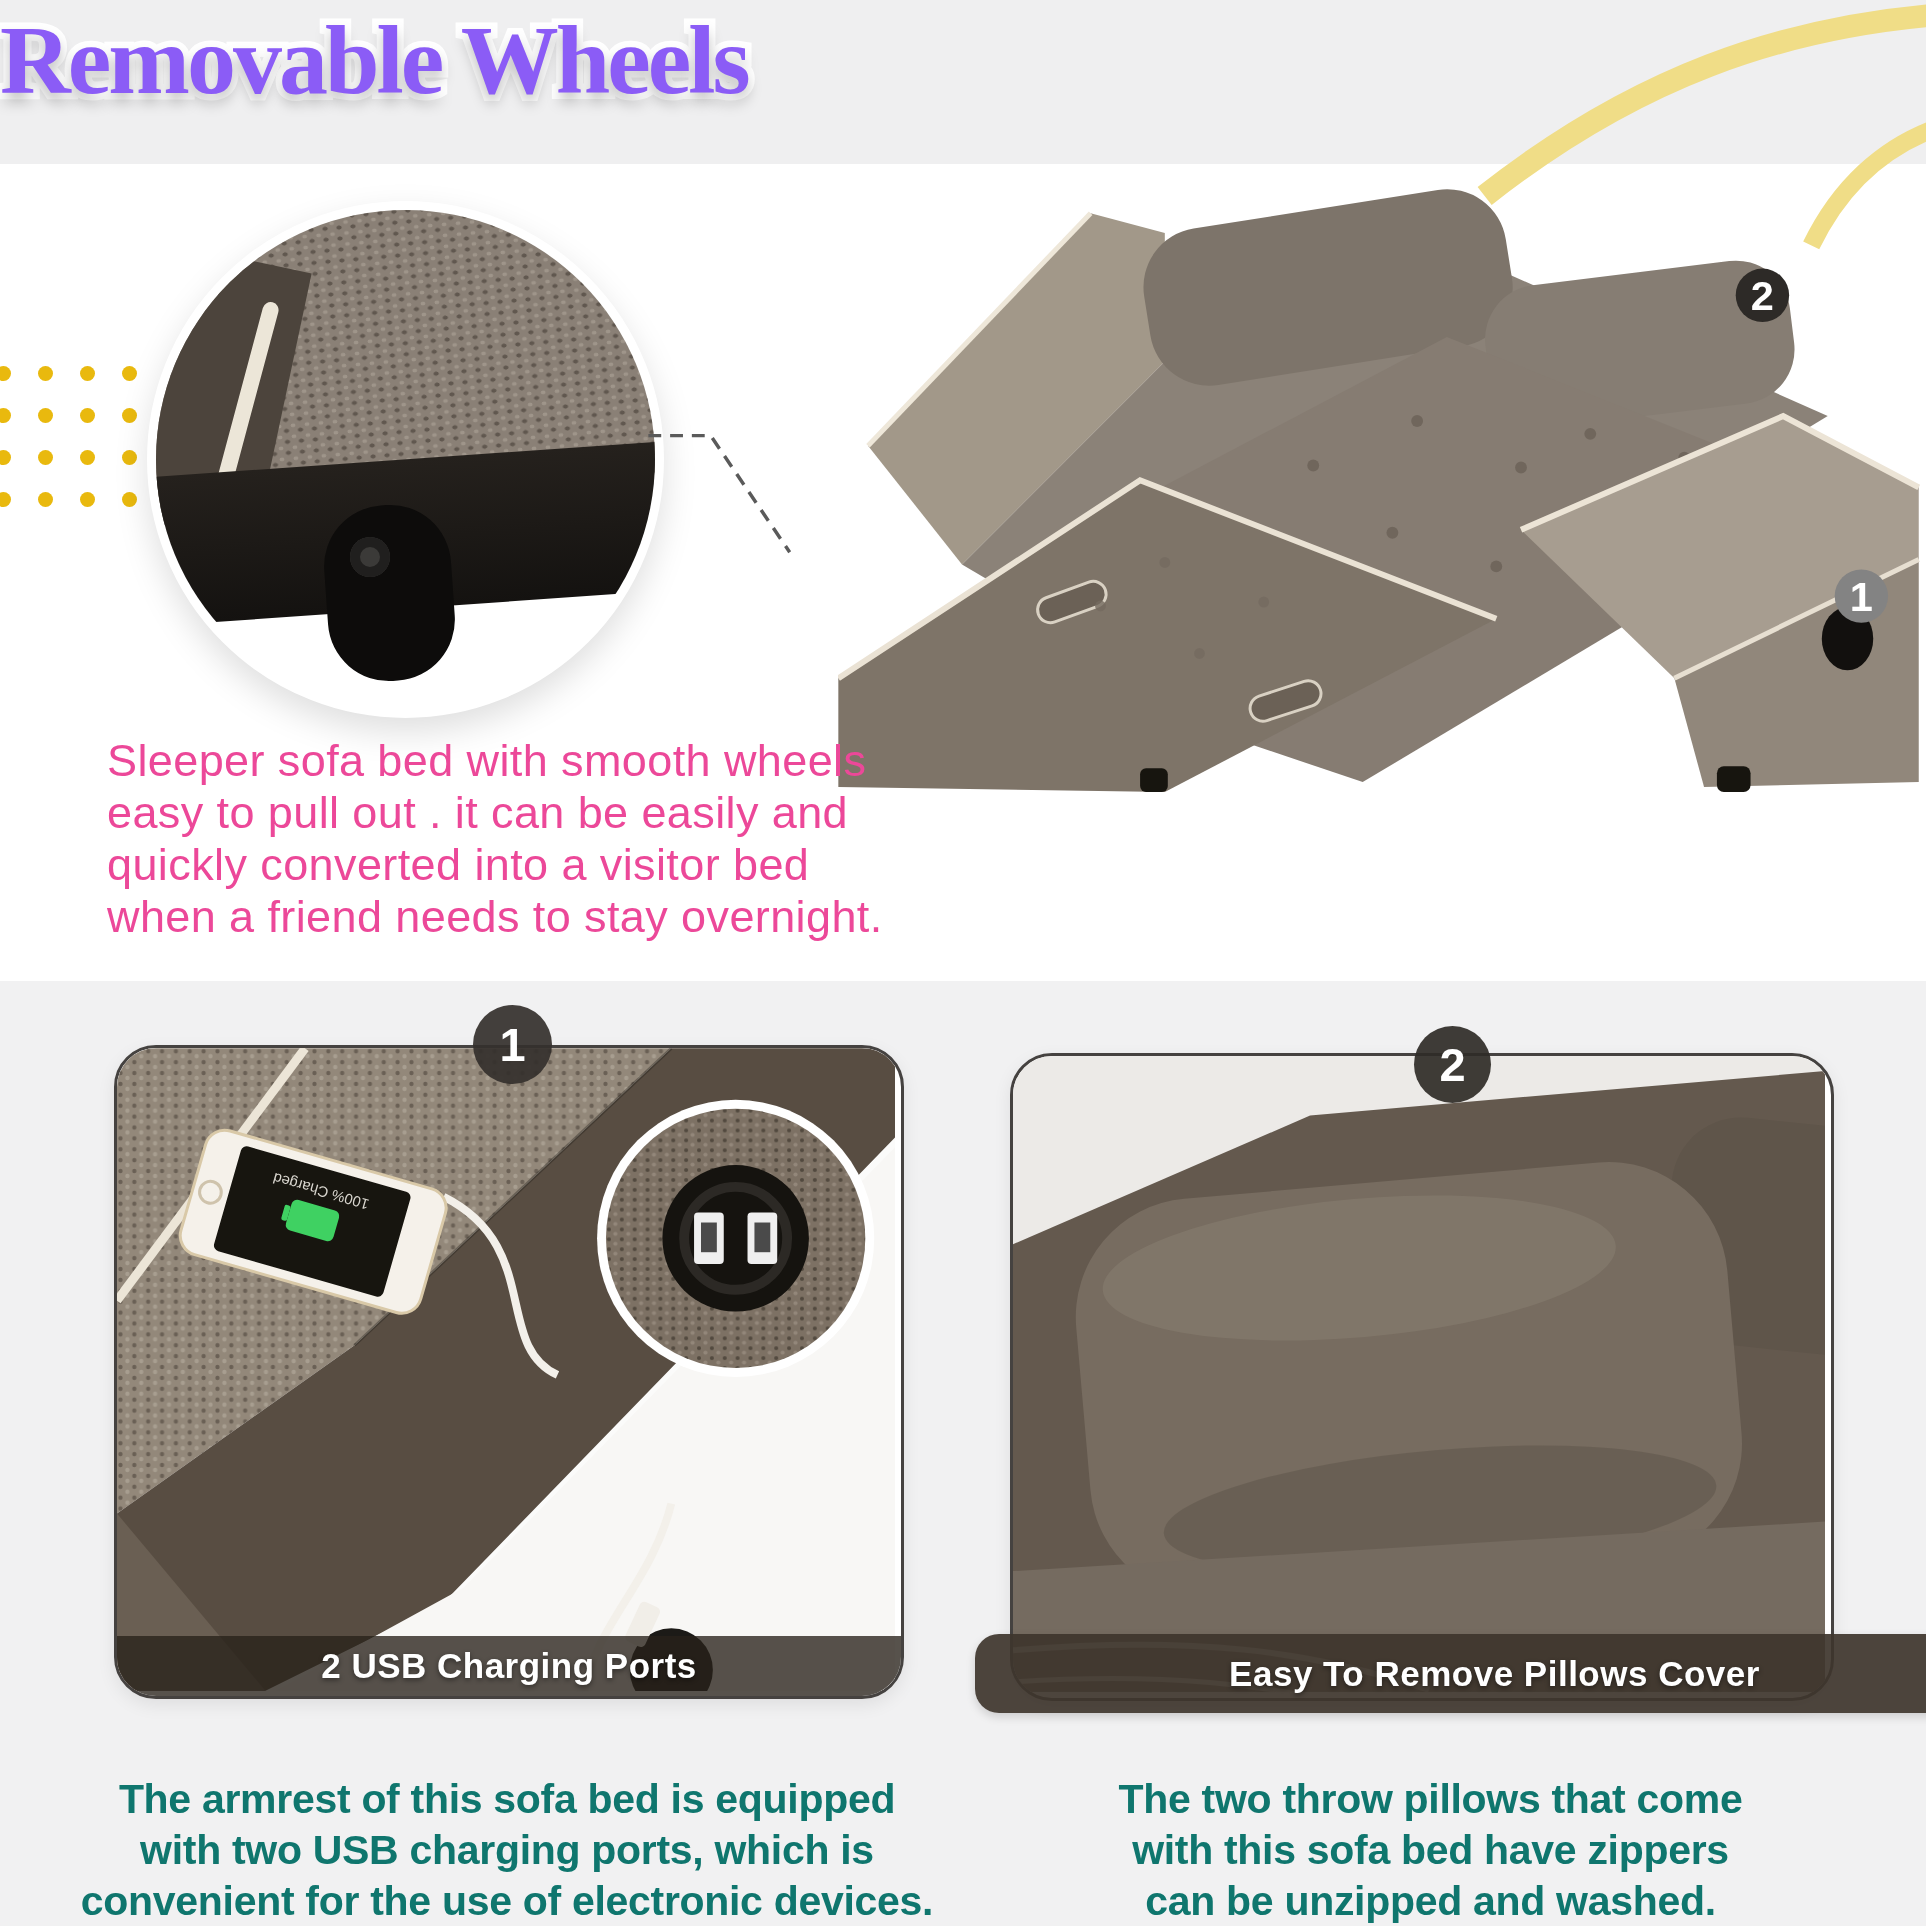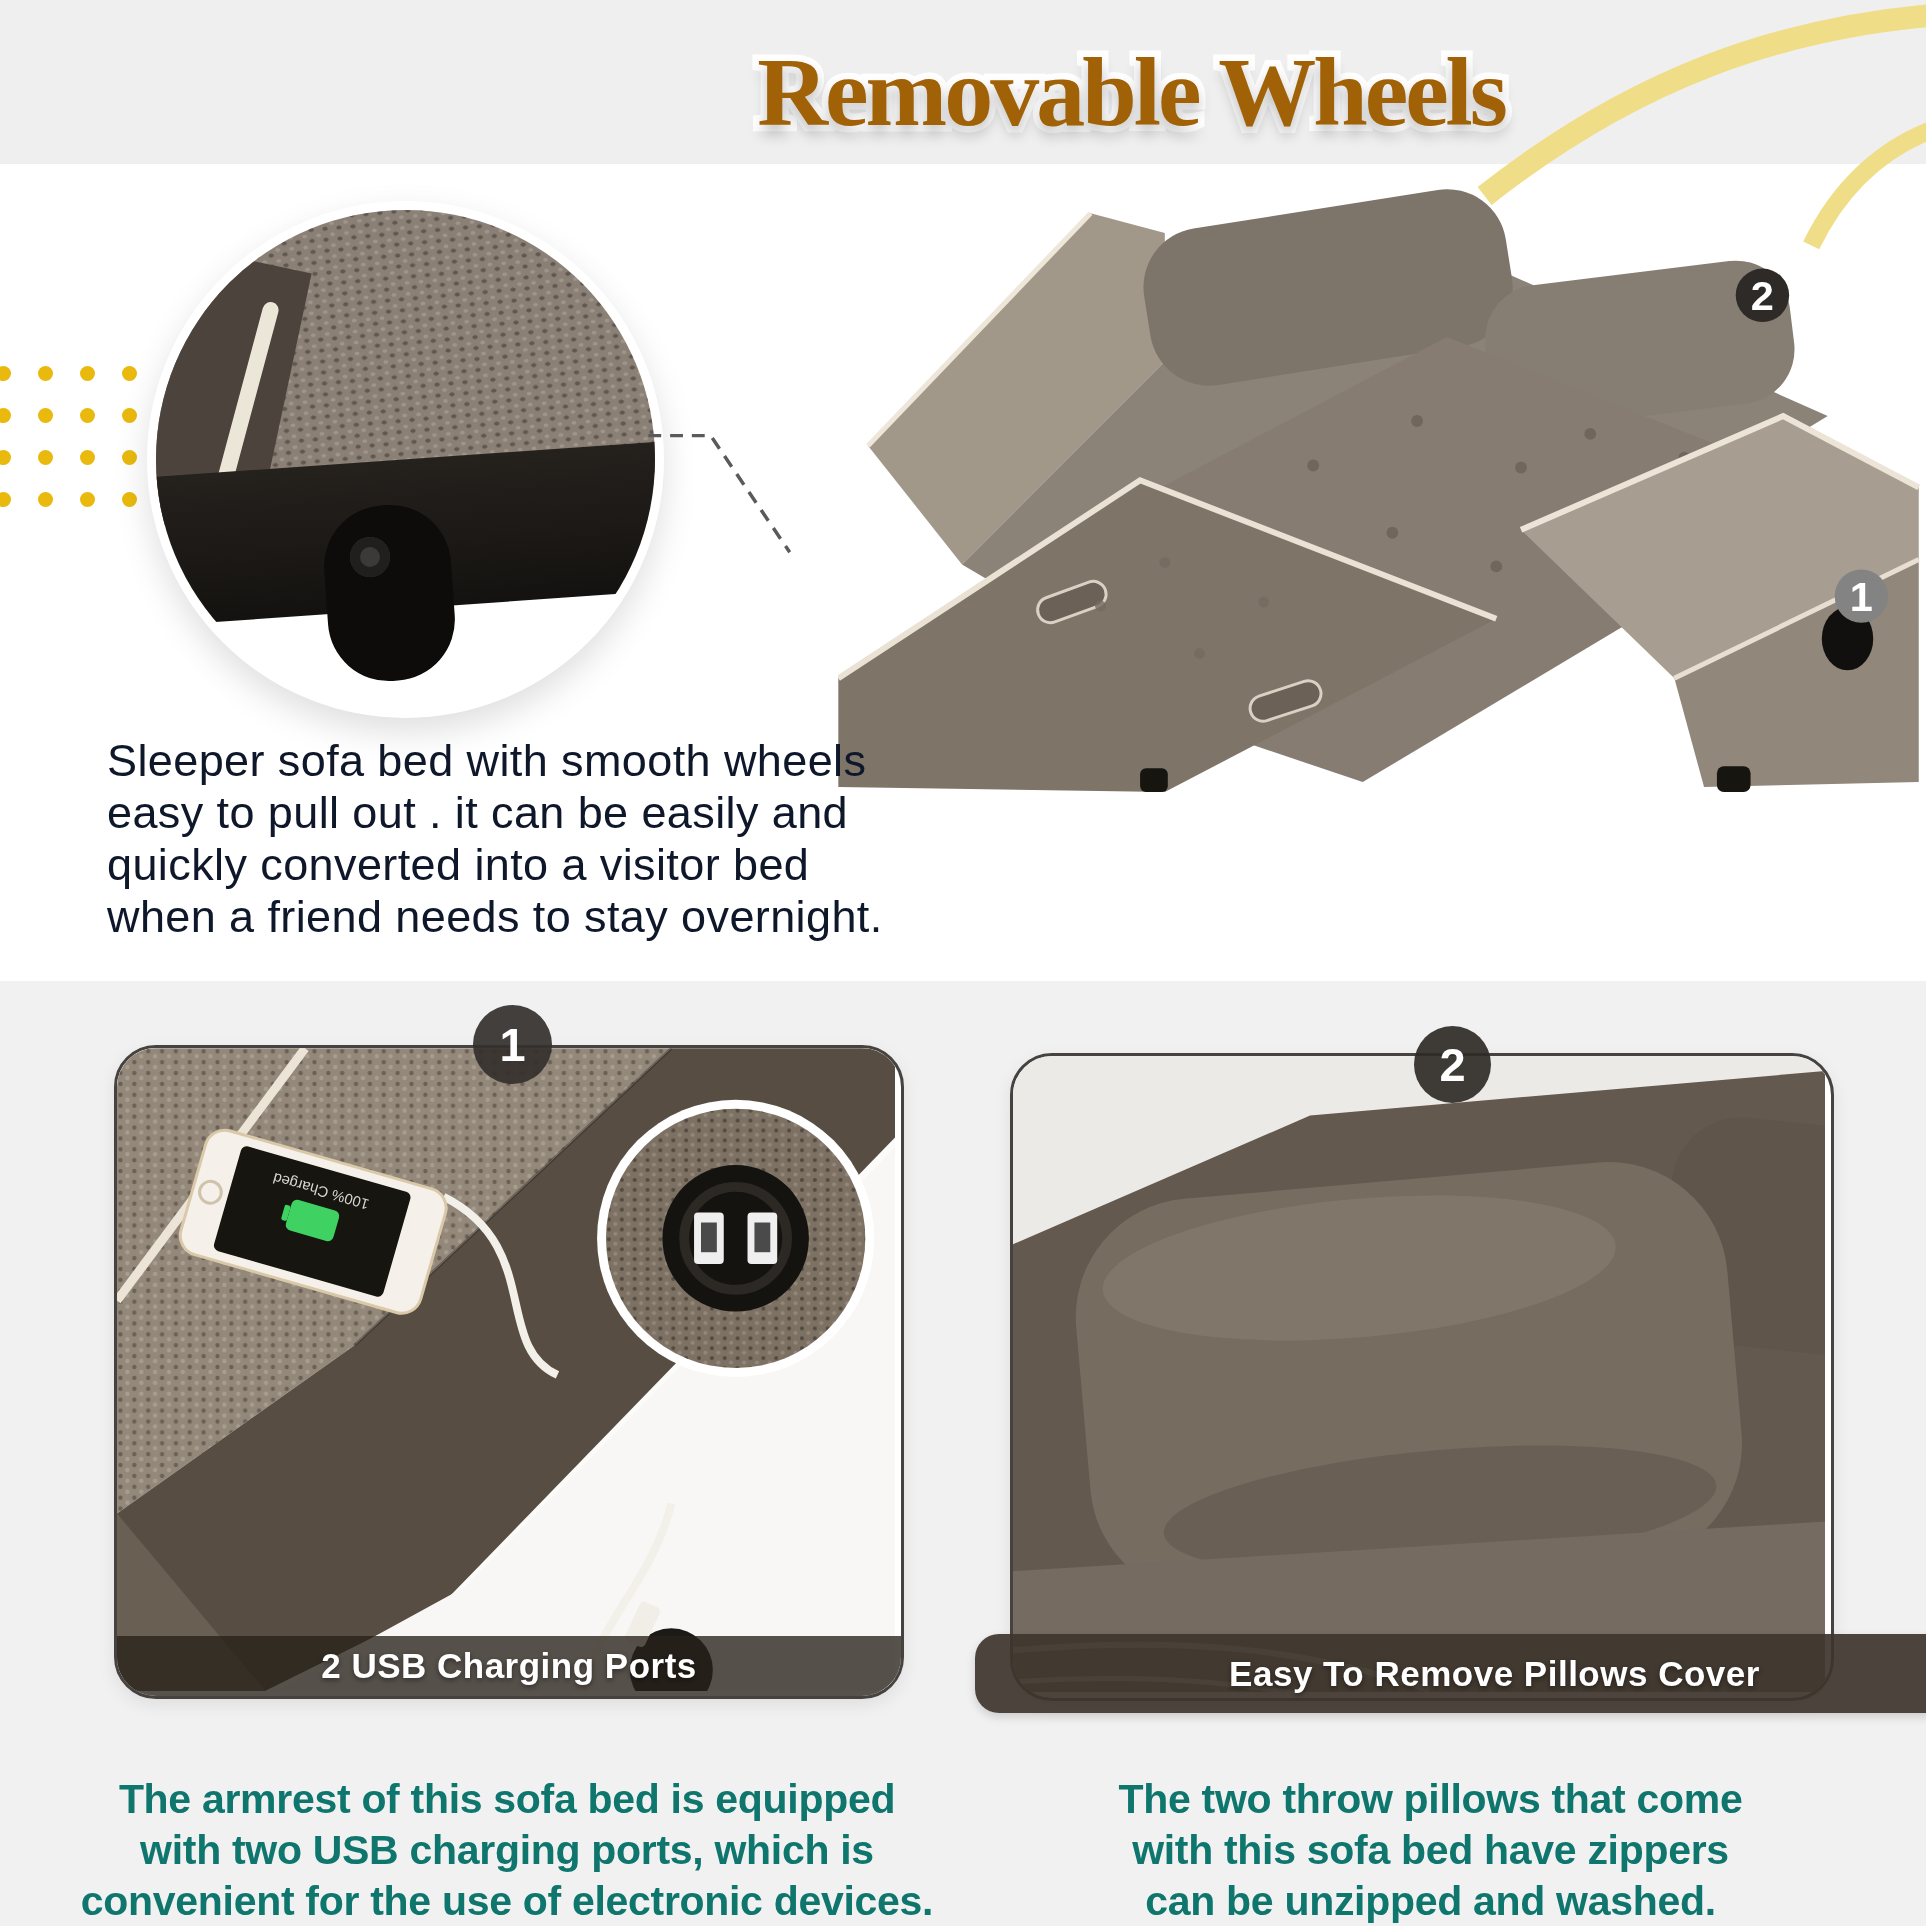--- a/index.html
+++ b/index.html
@@ -2,25 +2,25 @@
 <html><head>
 <meta charset="utf-8">
 <style>
   html,body{margin:0;padding:0;background:#ffffff;}
   .page{position:relative;width:1927px;height:1927px;overflow:hidden;background:#ffffff;
         font-family:"Liberation Sans","DejaVu Sans",sans-serif;}
   .band-top{position:absolute;left:0;top:0;width:1927px;height:164px;background:#efeff0;}
   .band-bottom{position:absolute;left:0;top:981px;width:1927px;height:945px;background:#f1f1f2;}
 
   
-  .title{position:absolute;left:0;top:4px;width:1505px;text-align:right;
+  .title{position:absolute;left:0;top:4px;width:1505px;text-align:left;
          font-family:"Liberation Serif","DejaVu Serif",serif;font-weight:bold;
-         font-size:98px;letter-spacing:-3px;color:#a16207;
+         font-size:98px;letter-spacing:-3px;color:#8b5cf6;
          -webkit-text-stroke:13px #ffffff;paint-order:stroke fill;
-         text-shadow:0 9px 14px rgba(0,0,0,0.25);margin-top:32px;}
+         text-shadow:0 9px 14px rgba(0,0,0,0.25);}
 
   
   .decor-curves{position:absolute;left:1168px;top:0;width:758px;height:297px;}
   .dots-grid{position:absolute;left:-4px;top:352px;display:grid;
              grid-template-columns:repeat(4,42px);grid-auto-rows:42px;}
   .dot{width:15px;height:15px;border-radius:50%;background:#e9b90e;margin:auto auto auto 0;}
 
   
   .hero-circle{position:absolute;left:147px;top:201px;width:499px;height:499px;border-radius:50%;
                background:#fff;border:9px solid #ffffff;overflow:hidden;
@@ -42,21 +42,21 @@
                     background:#3b3a38;box-shadow:inset 0 0 0 10px #201f1e;}
 
   .dash-connector{position:absolute;left:594px;top:396px;width:257px;height:188px;}
 
   
   .sofa{position:absolute;left:838px;top:139px;width:1089px;height:653px;}
   .badge-text{font-family:"Liberation Sans",sans-serif;font-weight:bold;fill:#ffffff;}
 
   
   .hero-desc{position:absolute;left:107px;top:735px;width:832px;font-size:45px;line-height:1.155;
-             color:#0f172a;letter-spacing:0.4px;}
+             color:#ec4899;letter-spacing:0.4px;}
 
   
   .panel{position:absolute;border:3px solid #454240;border-radius:42px;overflow:hidden;background:#fff;
          box-shadow:0 6px 18px rgba(0,0,0,0.08);}
   .panel-usb{left:114px;top:1045px;width:784px;height:648px;}
   .panel-pillow{left:1010px;top:1053px;width:818px;height:642px;}
   .panel svg{position:absolute;left:0;top:0;}
   .panel-bar{position:absolute;left:0;right:0;bottom:0;height:60px;background:rgba(40,33,26,0.78);
              display:flex;align-items:center;justify-content:center;}
   .bar-label{color:#ffffff;font-size:35px;font-weight:bold;letter-spacing:0.5px;

